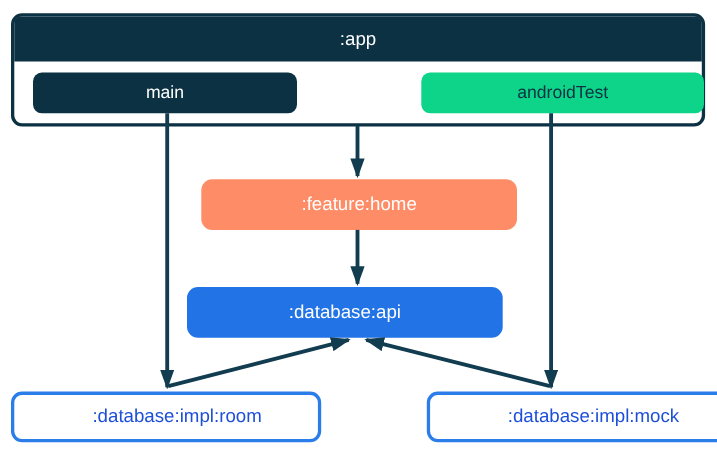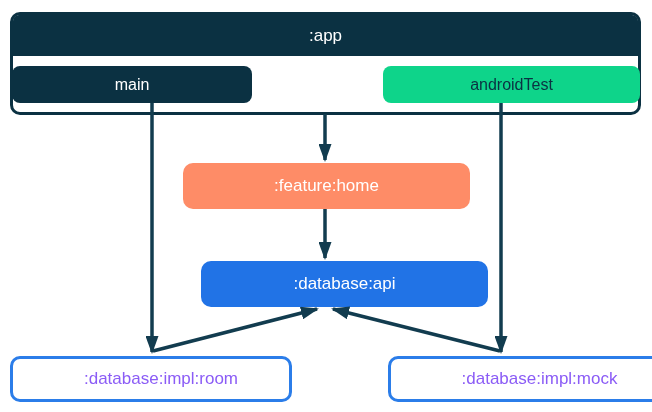--- a/index.html
+++ b/index.html
@@ -42,21 +42,21 @@
     position: absolute;
     height: 37px;
     border-radius: 8px;
     display: flex;
     align-items: center;
     justify-content: center;
     font-size: 16px;
     z-index: 2;
   }
   .source-set.main {
-    left: 12px; top: 66px; width: 240px;
+    left: 30px; top: 66px; width: 240px;
     background: #0b3142;
     color: #ffffff;
   }
   .source-set.android-test {
     left: 383px; top: 66px; width: 257px;
     background: #0ed48a;
     color: #0b3142;
   }
   
   .node {
@@ -69,28 +69,28 @@
     font-size: 17px;
     z-index: 1;
   }
   .node.feature-home {
     left: 183px; top: 163px; width: 287px; height: 46px;
     background: #fe8c67;
     color: #ffffff;
     text-align: right;
   }
   .node.database-api {
-    left: 201px; top: 261px; width: 287px; height: 46px;
+    left: 170px; top: 261px; width: 287px; height: 46px;
     background: #2173e6;
     color: #ffffff;
   }
   .node.impl {
     background: #ffffff;
     border: 3px solid #2b7de9;
-    color: #8b5cf6;
+    color: #1d4ed8;
     padding-left: 20px;
   }
   .node.database-impl-room {
     left: 10px; top: 356px; width: 282px; height: 46px;
   }
   .node.database-impl-mock {
     left: 360px; top: 356px; width: 283px; height: 46px; margin-left: 28px;
   }
   
   svg.edges {

